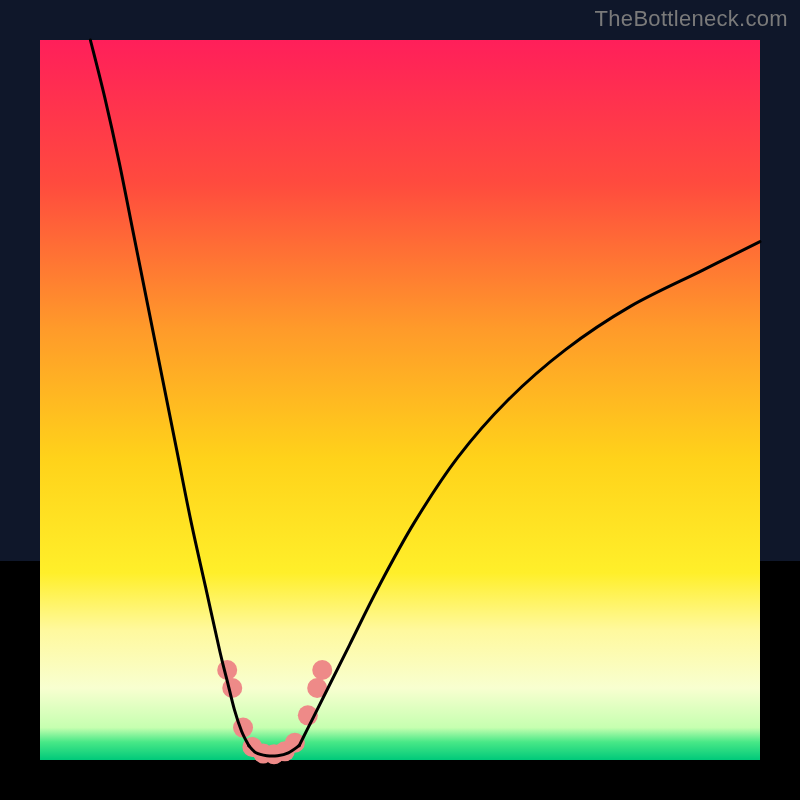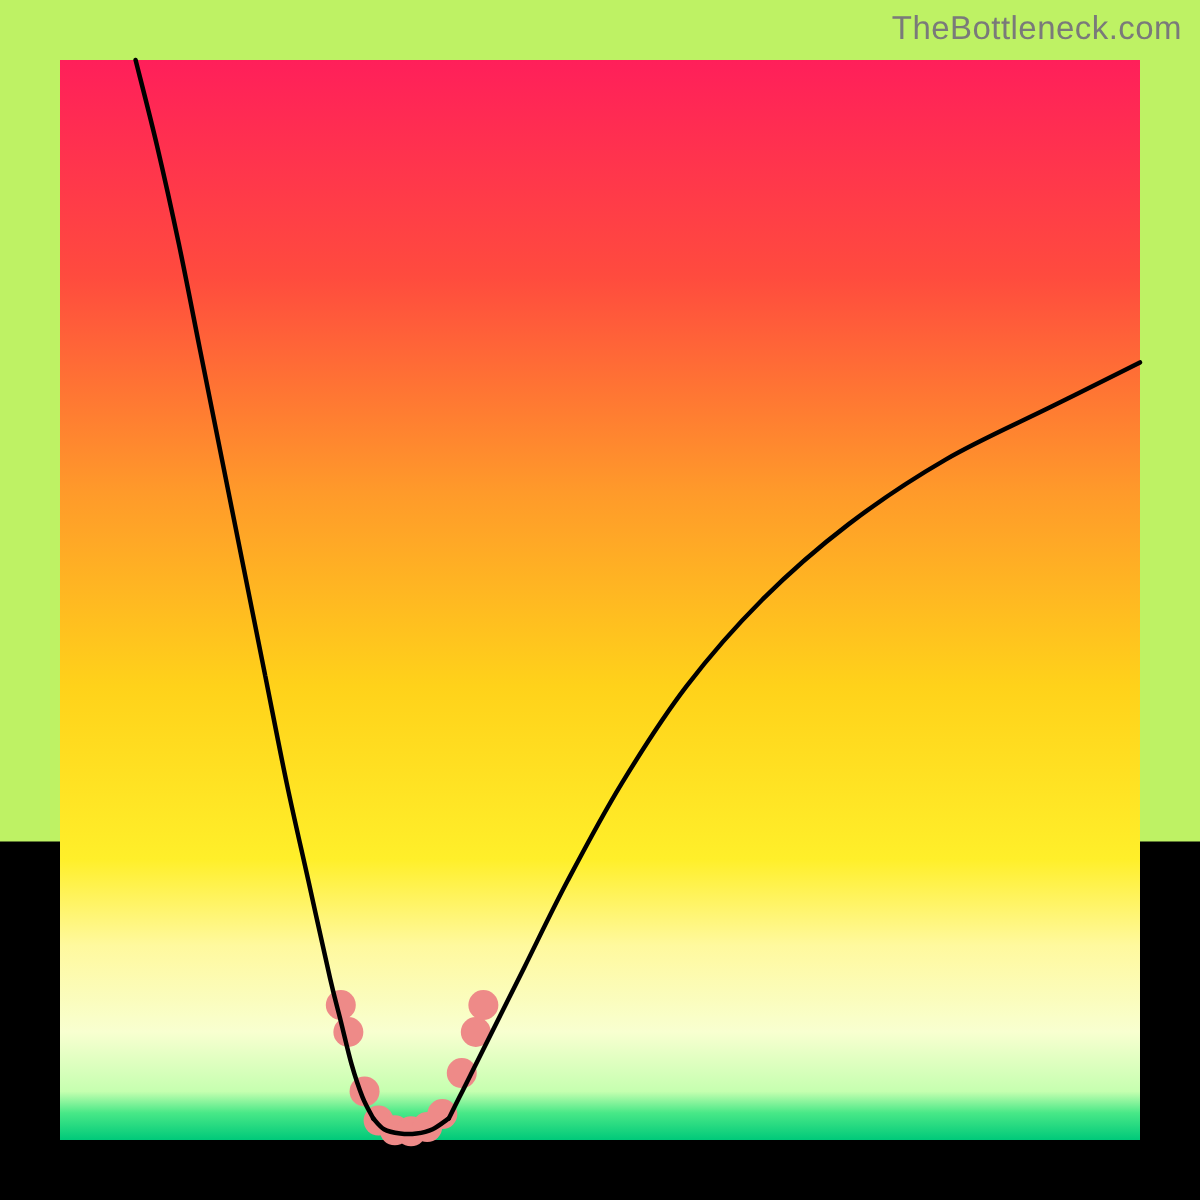--- a/index.html
+++ b/index.html
@@ -10,21 +10,21 @@
     background: #000;
     overflow: hidden;
     font-family: Arial, Helvetica, sans-serif;
   }
   .frame {
     position: absolute;
     left: 0;
     top: 0;
     width: 800px;
     height: 561px;
-    background: #bef264;
+    background: #0f172a;
   }
   .plot-area {
     position: absolute;
     left: 40px;
     top: 40px;
     width: 720px;
     height: 720px;
   }
   
   .gradient {

